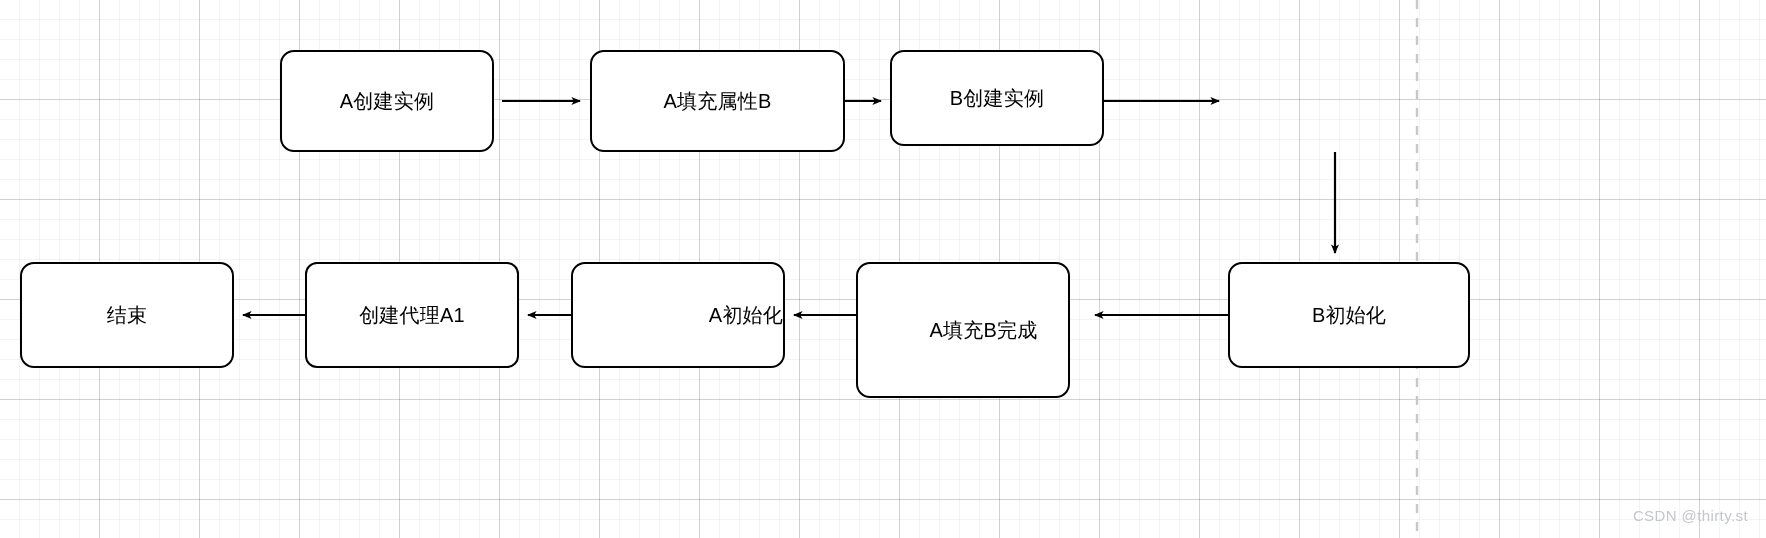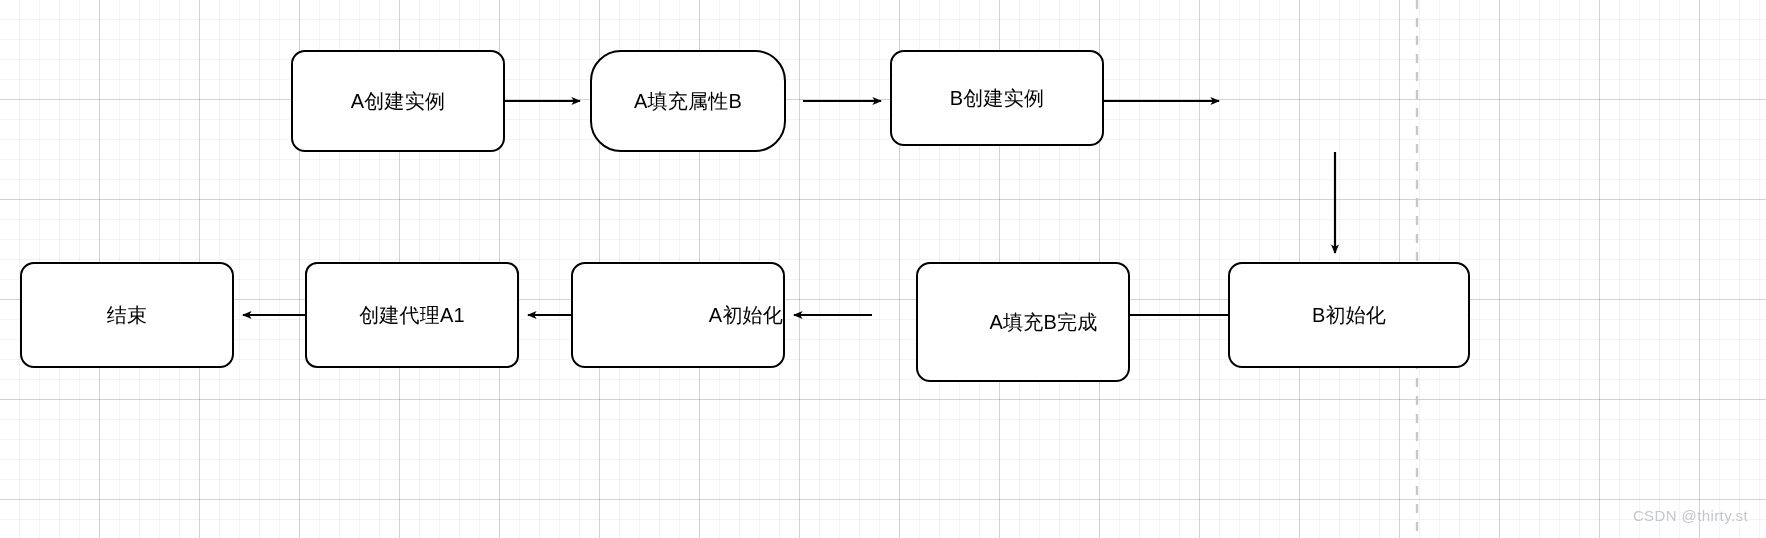--- a/index.html
+++ b/index.html
@@ -87,38 +87,38 @@
     <line x1="1104" y1="101" x2="1219" y2="101" stroke="#000" stroke-width="2.2" marker-end="url(#arrow-r)"></line>
 
     <line x1="1335" y1="152" x2="1335" y2="253" stroke="#000" stroke-width="2.2" marker-end="url(#arrow-d)"></line>
 
     <line x1="1228" y1="315" x2="1095" y2="315" stroke="#000" stroke-width="2.2" marker-end="url(#arrow-l)"></line>
     <line x1="872" y1="315" x2="794" y2="315" stroke="#000" stroke-width="2.2" marker-end="url(#arrow-l)"></line>
     <line x1="571" y1="315" x2="528" y2="315" stroke="#000" stroke-width="2.2" marker-end="url(#arrow-l)"></line>
     <line x1="305" y1="315" x2="243" y2="315" stroke="#000" stroke-width="2.2" marker-end="url(#arrow-l)"></line>
   </svg>
 
-  <div class="node" style="left:291px; top:50px; width:214px; height:102px;">
+  <div class="node" style="left:280px; top:50px; width:214px; height:102px;">
     <span class="node-label">A创建实例</span>
   </div>
 
-  <div class="node" style="left:590px; top:50px; width:196px; height:102px;border-radius:31px;">
+  <div class="node" style="left:590px; top:50px; width:255px; height:102px;">
     <span class="node-label">A填充属性B</span>
   </div>
 
   <div class="node" style="left:890px; top:50px; width:214px; height:96px;">
     <span class="node-label">B创建实例</span>
   </div>
 
 
   <div class="node" style="left:1228px; top:262px; width:242px; height:106px;">
     <span class="node-label">B初始化</span>
   </div>
 
-  <div class="node" style="left:916px; top:262px; width:214px; height:120px;padding-left:41px;">
+  <div class="node" style="left:856px; top:262px; width:214px; height:136px;padding-left:41px;">
     <span class="node-label">A填充B完成</span>
   </div>
 
   <div class="node" style="left:571px; top:262px; width:214px; height:106px;justify-content:flex-end;">
     <span class="node-label">A初始化</span>
   </div>
 
   <div class="node" style="left:305px; top:262px; width:214px; height:106px;border-radius:12px;">
     <span class="node-label">创建代理A1</span>
   </div>

